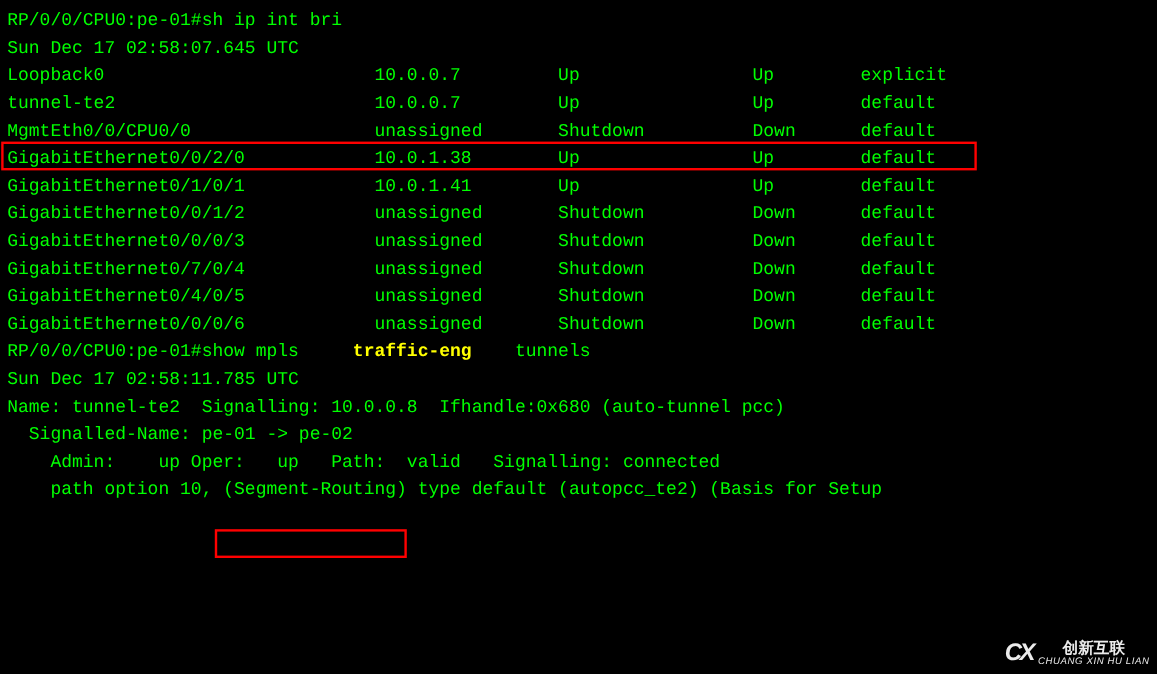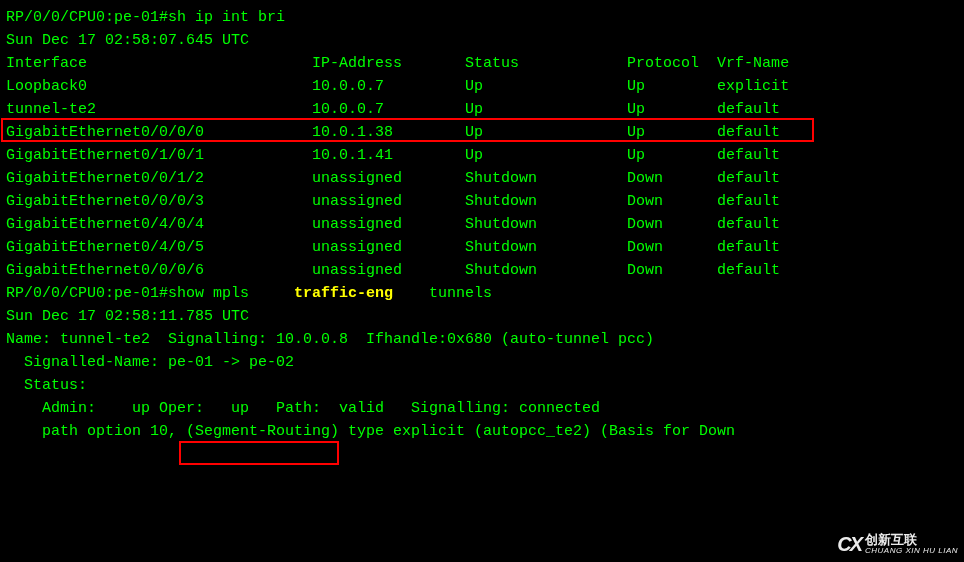--- a/index.html
+++ b/index.html
@@ -23,56 +23,56 @@
       pointer-events: none;
     }
     .hl-row { top: 118px; left: 1px; width: 813px; height: 24px; }
     .hl-name { top: 441px; left: 179px; width: 160px; height: 24px; }
     .watermark {
       position: absolute;
       bottom: 6px; right: 6px;
       display: flex; align-items: center; gap: 4px;
       color: #fff; font-family: Arial, sans-serif; font-size: 11px;
       opacity: 0.92;
+      text-align: center;
     }
     .watermark .cx-logo {
       font-size: 20px; font-weight: bold; font-style: italic;
       letter-spacing: -2px;
     }
     .watermark .cx-txt { line-height: 11px; }
     .watermark .cx-cn { font-size: 13px; font-weight: bold; }
     .watermark .cx-en { font-size: 8px; letter-spacing: 0.5px; font-style: italic; }
   </style>
 </head>
 <body>
 
 <div id="term">
     <div class="line">RP/0/0/CPU0:pe-01#sh ip int bri</div>
     <div class="line">Sun Dec 17 02:58:07.645 UTC</div>
     <div class="line"></div>
-    <div class="line">Interface                         IP-Address       Status            Protocol  Vrf-Name</div>
     <div class="line">Loopback0                         10.0.0.7         Up                Up        explicit</div>
     <div class="line">tunnel-te2                        10.0.0.7         Up                Up        default</div>
-    <div class="line">GigabitEthernet0/0/0/0            10.0.1.38        Up                Up        default</div>
+    <div class="line">MgmtEth0/0/CPU0/0                 unassigned       Shutdown          Down      default</div>
+    <div class="line">GigabitEthernet0/0/2/0            10.0.1.38        Up                Up        default</div>
     <div class="line">GigabitEthernet0/1/0/1            10.0.1.41        Up                Up        default</div>
     <div class="line">GigabitEthernet0/0/1/2            unassigned       Shutdown          Down      default</div>
     <div class="line">GigabitEthernet0/0/0/3            unassigned       Shutdown          Down      default</div>
-    <div class="line">GigabitEthernet0/4/0/4            unassigned       Shutdown          Down      default</div>
+    <div class="line">GigabitEthernet0/7/0/4            unassigned       Shutdown          Down      default</div>
     <div class="line">GigabitEthernet0/4/0/5            unassigned       Shutdown          Down      default</div>
     <div class="line">GigabitEthernet0/0/0/6            unassigned       Shutdown          Down      default</div>
     <div class="line"><span>RP/0/0/CPU0:pe-01#show mpls     </span><span class="yellow">traffic-eng    </span><span>tunnels</span></div>
     <div class="line">Sun Dec 17 02:58:11.785 UTC</div>
     <div class="line"></div>
     <div class="line"></div>
     <div class="line">Name: tunnel-te2  Signalling: 10.0.0.8  Ifhandle:0x680 (auto-tunnel pcc)</div>
     <div class="line"><span>  Signalled-Name: </span><span>pe-01 -&gt; pe-02</span></div>
-    <div class="line">  Status:</div>
     <div class="line">    Admin:    up Oper:   up   Path:  valid   Signalling: connected</div>
     <div class="line"></div>
-    <div class="line">    path option 10, (Segment-Routing) type explicit (autopcc_te2) (Basis for Down</div>
+    <div class="line">    path option 10, (Segment-Routing) type default (autopcc_te2) (Basis for Setup</div>
   </div>
 
 <div class="red-box hl-row"></div>
 <div class="red-box hl-name"></div>
 
 <div class="watermark">
   <span class="cx-logo">CX</span>
   <span class="cx-txt">
     <div class="cx-cn">创新互联</div>
     <div class="cx-en">CHUANG XIN HU LIAN</div>

